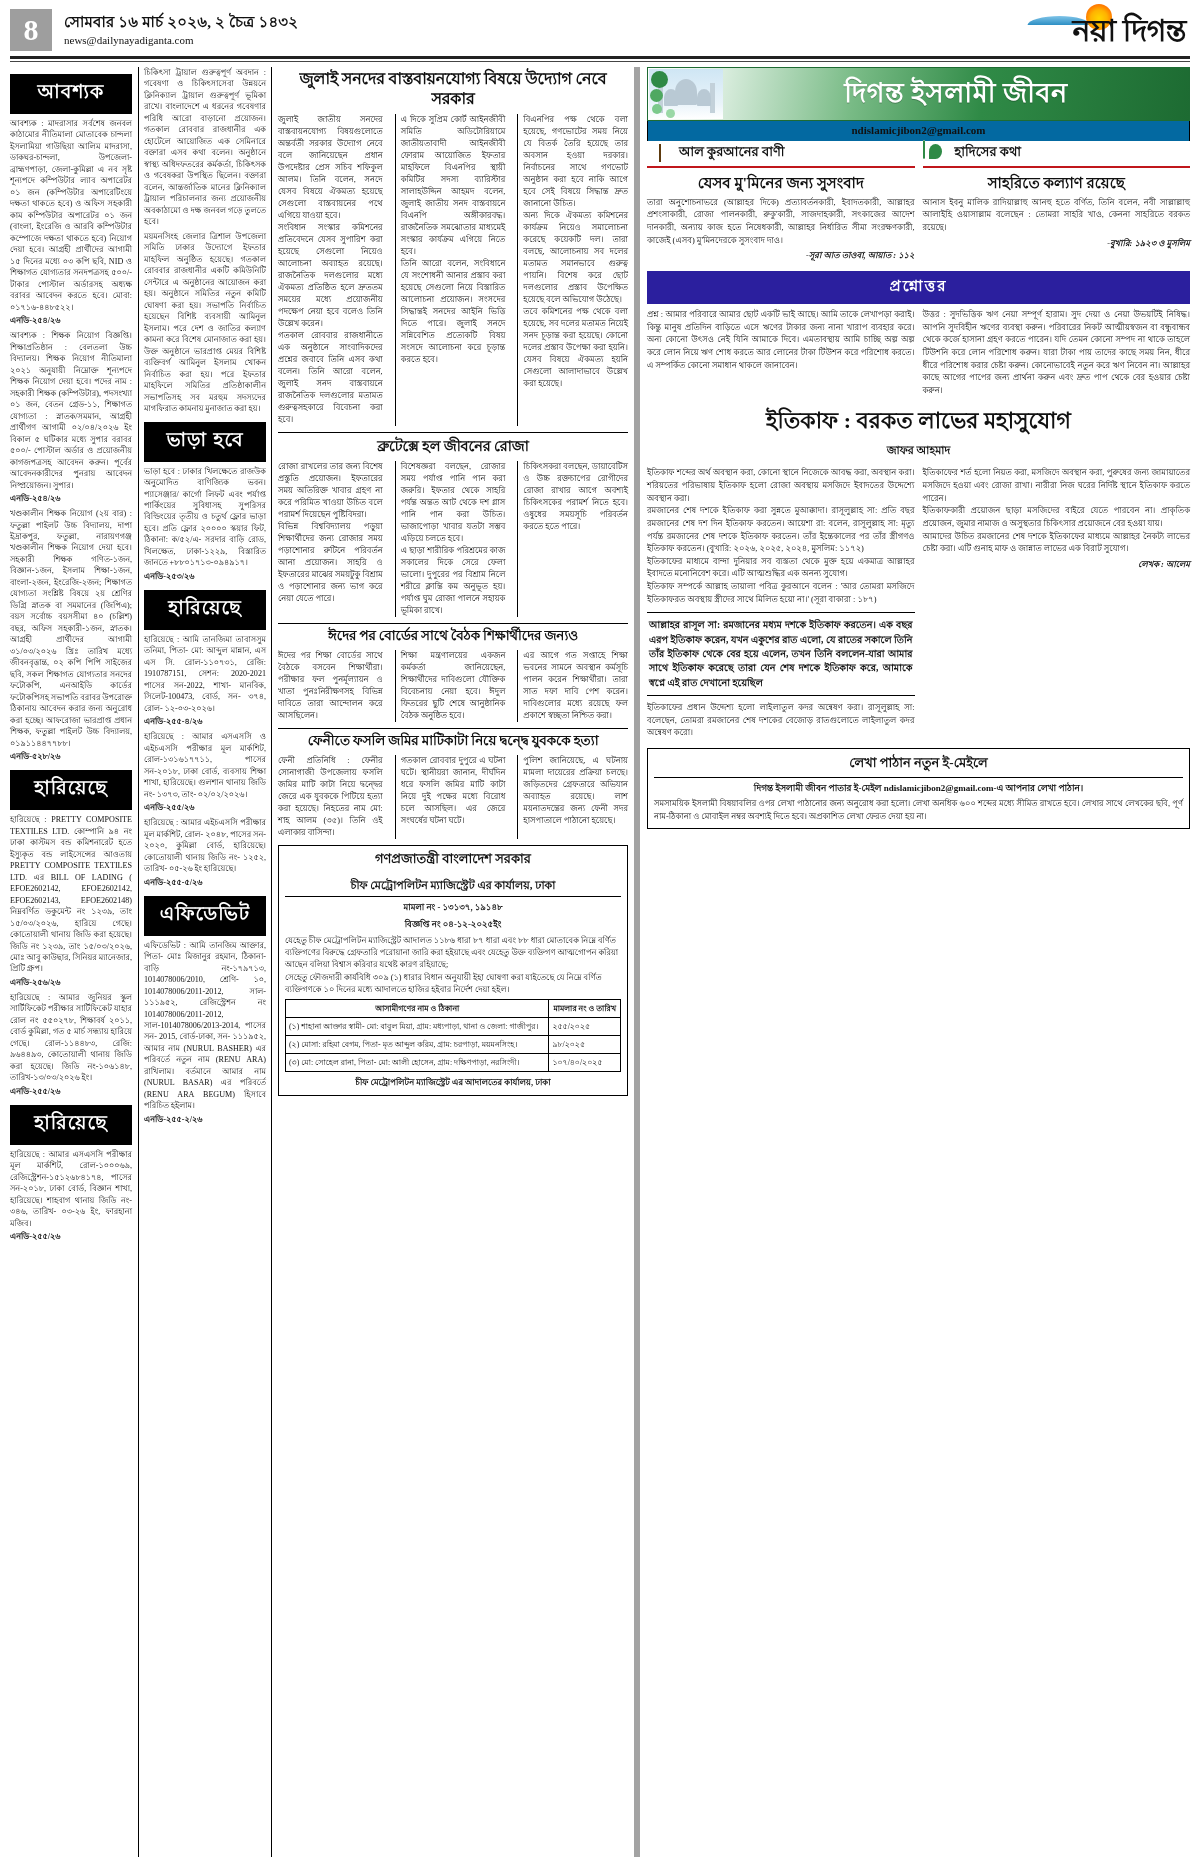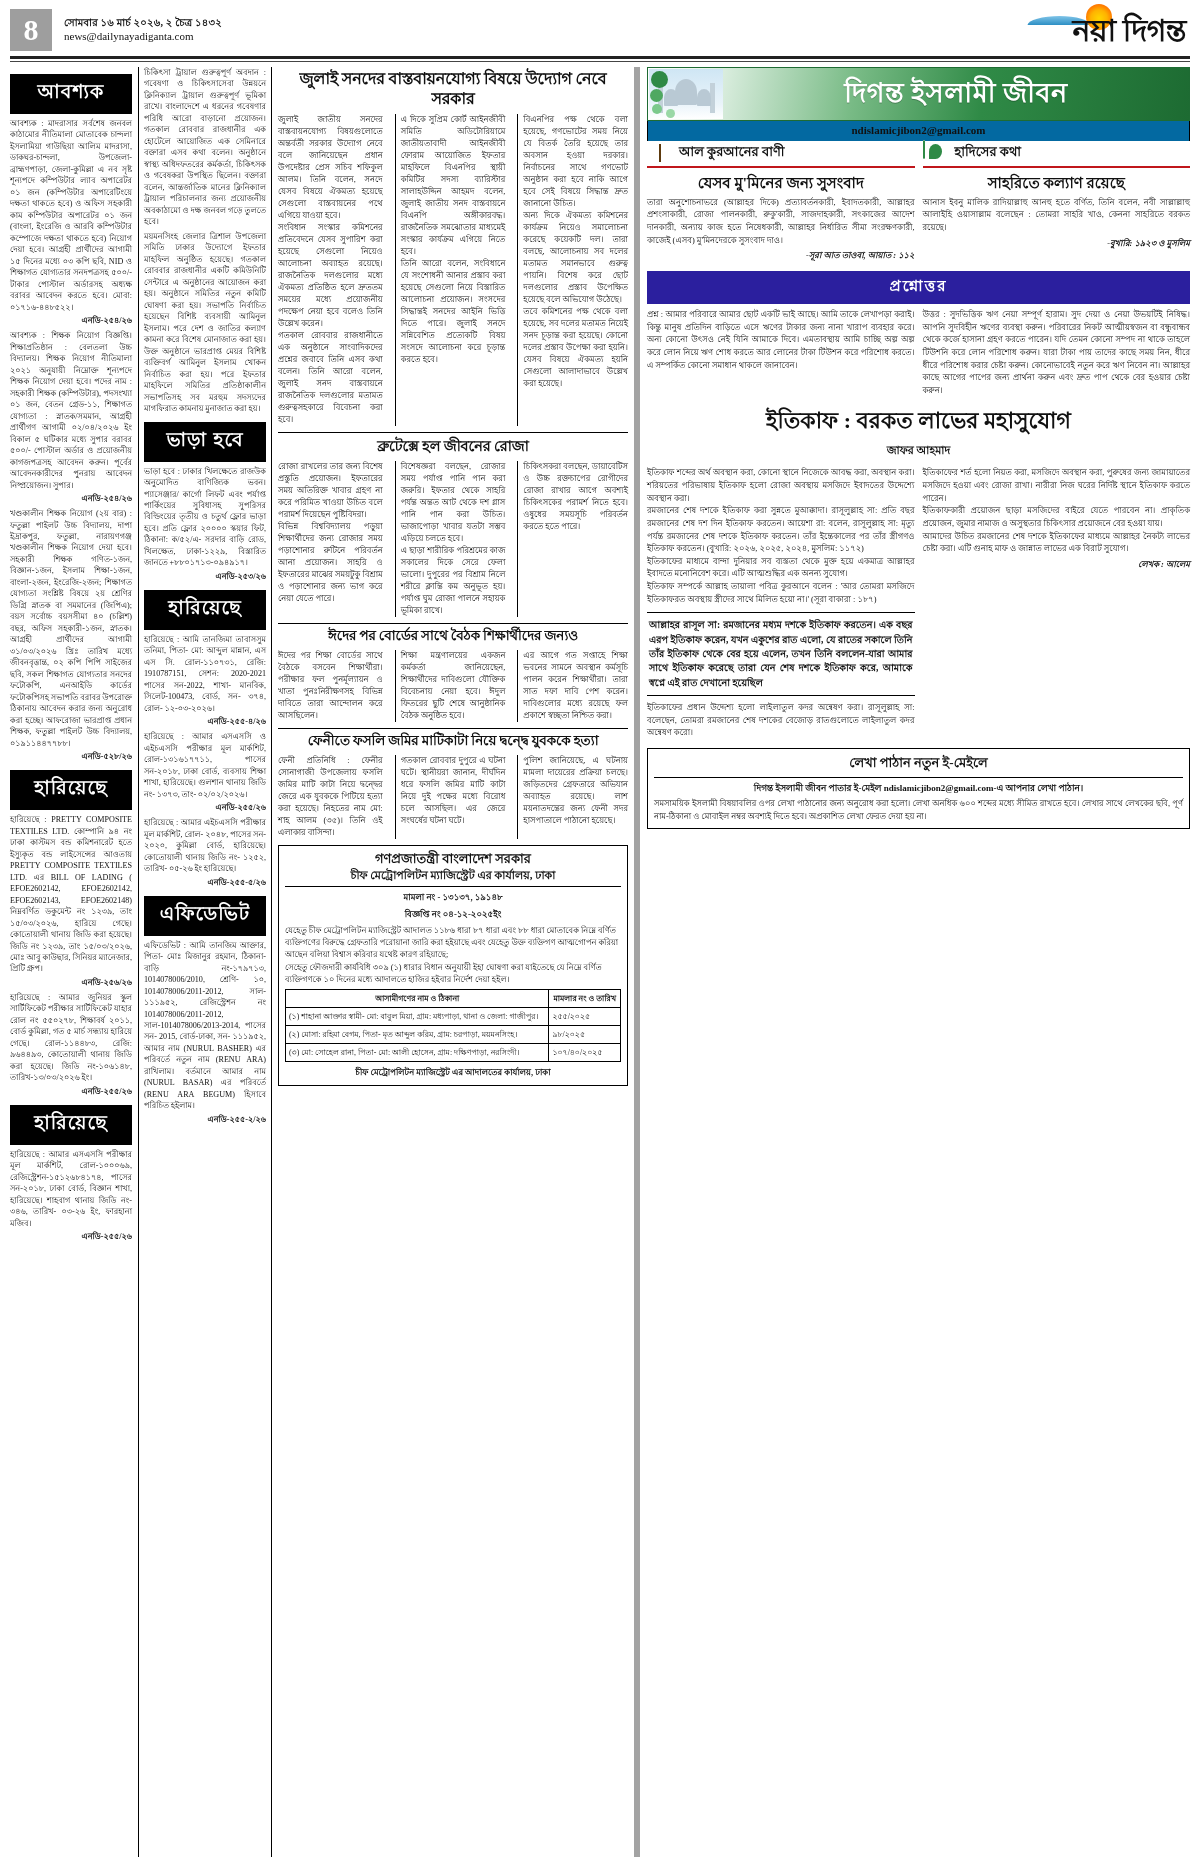--- a/index.html
+++ b/index.html
@@ -34,21 +34,21 @@
     display: flex; align-items: center; justify-content: center;
     font-size: 30px; font-weight: bold;
     font-family: "Liberation Serif", serif;
     line-height: 1;
   }
   .masthead-meta {
     margin-left: 12px;
     line-height: 1.35;
   }
   .masthead-date {
-    font-size: 10px; font-weight: bold;
+    font-size: 15px; font-weight: bold;
     letter-spacing: .2px;
   }
   .masthead-mail {
     font-size: 11px;
     font-family: "Liberation Serif", serif;
   }
   .logo-wrap {
     position: absolute; right: 4px; top: -2px;
     text-align: right;
   }
@@ -111,21 +111,21 @@
   }
 
   .ad-body {
     font-size: 8.1px;
     line-height: 1.42;
     text-align: justify;
     word-spacing: -0.3px;
   }
   .ad-ref {
     font-size: 8.1px;
-    text-align: right;
+    text-align: left;
     font-weight: bold;
     margin-top: 1px;
   }
   .ad-sep { height: 3px; }
 
   .news-head {
     font-size: 16px; font-weight: bold;
     text-align: center;
     line-height: 1.25;
     margin: 2px 0 5px 0;
@@ -246,21 +246,21 @@
     border-bottom: 1px solid #000; padding-bottom: 3px; margin-bottom: 4px;
   }
   .isl-footer-line { font-size: 9px; text-align: center; line-height: 1.5; font-weight: bold; }
   .isl-footer-body { font-size: 8.3px; line-height: 1.5; text-align: justify; margin-top: 3px; }
 
   
   .gov-box {
     border: 1px solid #000; padding: 5px 6px 6px 6px; margin-top: 6px;
   }
   .gov-title { text-align: center; font-size: 13px; font-weight: bold; line-height: 1.3; }
-  .gov-sub   { text-align: center; font-size: 11px; font-weight: bold; line-height: 1.3; margin-top: 0;}
+  .gov-sub   { text-align: center; font-size: 11px; font-weight: bold; line-height: 1.3; margin-top: 10px;}
   .gov-rule  { border-top: 1px solid #000; margin: 4px 0; }
   .gov-line  { font-size: 8.2px; line-height: 1.5; }
   .gov-center{ text-align: center; font-weight: bold; font-size: 8.6px; margin: 3px 0;}
   .gov-table { width: 100%; border-collapse: collapse; font-size: 7.8px; margin-top: 3px;}
   .gov-table th, .gov-table td { border: 1px solid #000; padding: 2px 3px; vertical-align: top; }
   .gov-table th { font-weight: bold; text-align: center; }
   .gov-sign { font-size: 8.4px; font-weight: bold; text-align: center; margin-top: 5px; line-height: 1.4;}
 </style>
 </head>
 <body>

